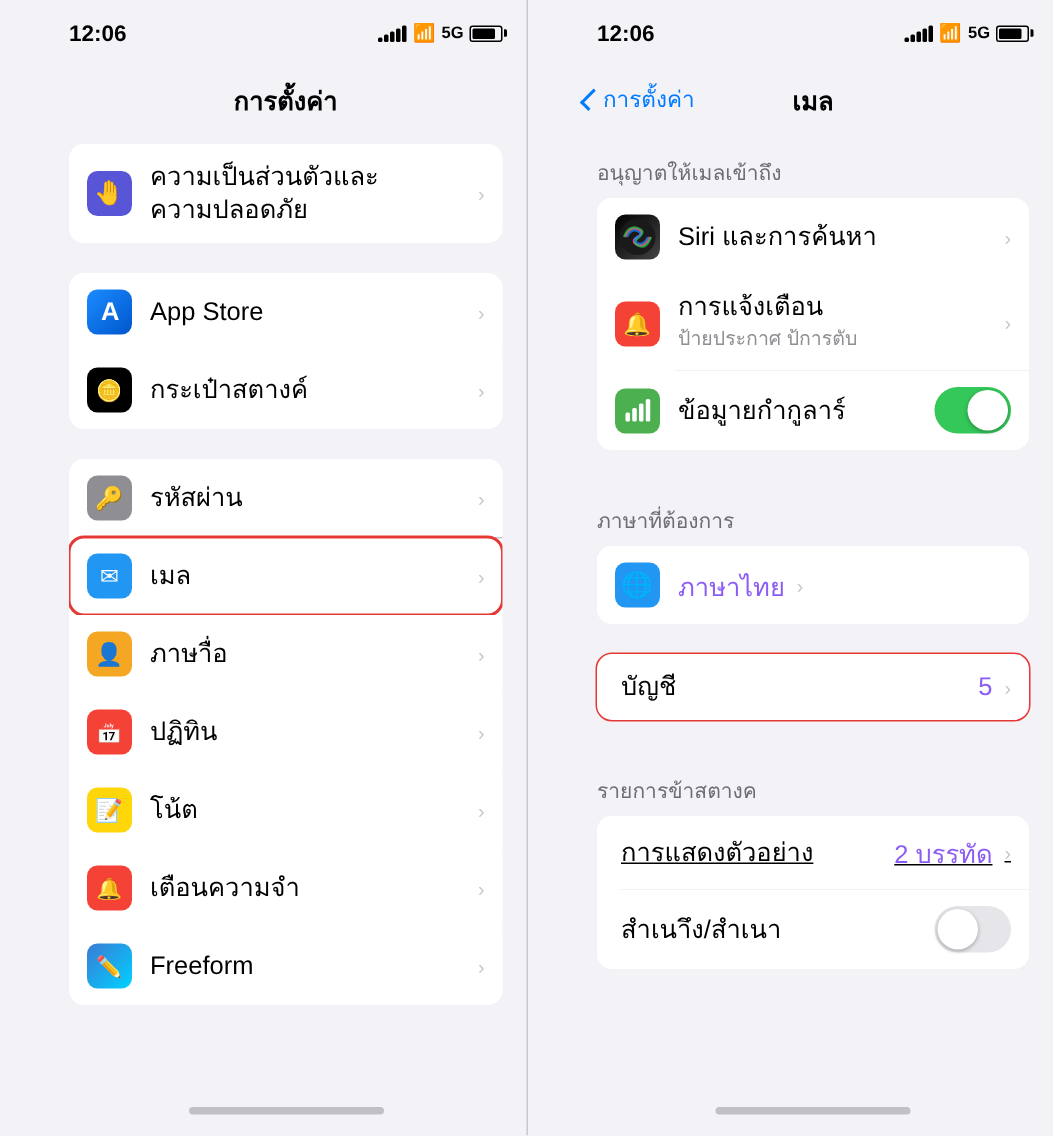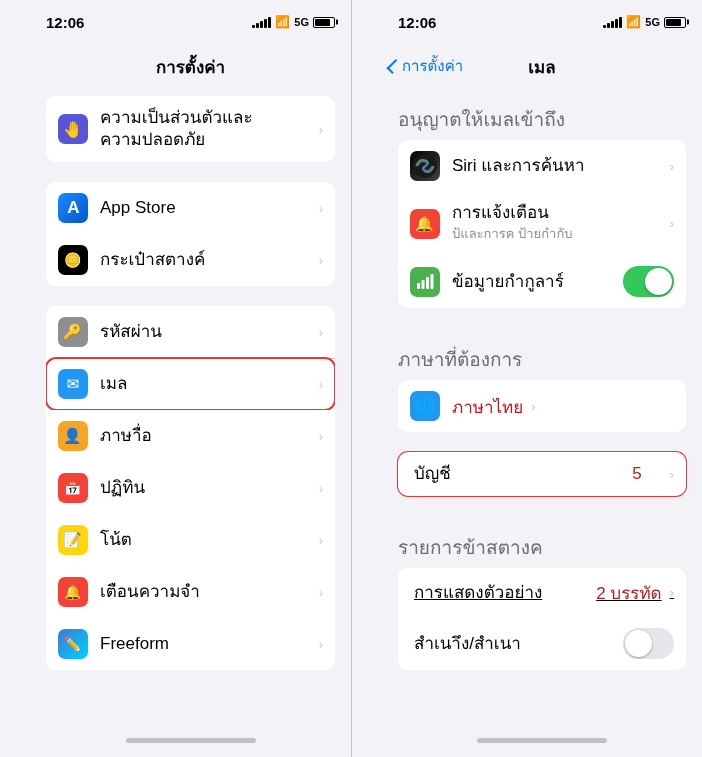--- a/index.html
+++ b/index.html
@@ -104,21 +104,21 @@
 
     
     .list-container {
       flex: 1;
       overflow-y: auto;
       overflow-x: hidden;
     }
     .list-container::-webkit-scrollbar { display: none; }
     .section-header {
       padding: 16px 16px 6px 16px;
-      font-size: 19px;
+      font-size: 14px;
       color: #6d6d72;
       text-transform: none;
     }
 
     
     .list-group {
       background: #fff;
       border-radius: 10px;
       margin: 0 16px 20px 16px;
       overflow: hidden;
@@ -165,21 +165,21 @@
     }
     .item-text.multiline {
       line-height: 1.3;
     }
     .item-chevron {
       color: #c7c7cc;
       font-size: 13px;
       margin-left: 4px;
     }
     .item-value {
-      color: #b91c1c;
+      color: #8b5cf6;
       font-size: 17px;
       margin-right: 4px;
     }
 
     
     .highlight-red {
       outline: 2.5px solid #e53935;
       outline-offset: -1px;
       border-radius: 10px;
     }
@@ -373,21 +373,21 @@
             <path d="M6 13 Q9 7 13 9 Q17 11 13 13 Q9 15 13 17 Q17 19 20 13" stroke="#0a84ff" stroke-width="1.5" fill="none" opacity="0.7"></path>
           </svg>
         </div>
         <span class="item-text">Siri และการค้นหา</span>
         <span class="item-chevron">›</span>
       </div>
       <div class="list-item">
         <div class="item-icon bg-notif" style="font-size:15px;">🔔</div>
         <div style="flex:1;">
           <div class="item-text">การแจ้งเตือน</div>
-          <div style="font-size:13px;color:#8e8e93;">ป้และการค ป้ายกำกับ</div>
+          <div style="font-size:13px;color:#8e8e93;">ป้ายประกาศ ป้การตับ</div>
         </div>
         <span class="item-chevron">›</span>
       </div>
       <div class="list-item">
         <div class="item-icon bg-cellular" style="font-size:13px; display:flex;align-items:center;justify-content:center;">
           <svg width="18" height="18" viewBox="0 0 18 18">
             <rect x="1" y="10" width="3" height="6" rx="1" fill="#fff"></rect>
             <rect x="5.5" y="7" width="3" height="9" rx="1" fill="#fff"></rect>
             <rect x="10" y="4" width="3" height="12" rx="1" fill="#fff"></rect>
             <rect x="14.5" y="1" width="3" height="15" rx="1" fill="#fff"></rect>
@@ -403,21 +403,21 @@
     <div class="section-header">ภาษาที่ต้องการ</div>
     <div class="list-group">
       <div class="list-item">
         <div class="item-icon bg-language" style="font-size:17px;">🌐</div>
         <span class="item-value">ภาษาไทย</span>
         <span class="item-chevron">›</span>
       </div>
     </div>
 
     <div class="list-group highlight-red">
-      <div class="list-item no-indent-divider" style="padding-left:16px;gap:20px;">
+      <div class="list-item no-indent-divider" style="padding-left:16px;">
         <span class="item-text">บัญชี</span>
         <span class="item-value">5</span>
         <span class="item-chevron">›</span>
       </div>
     </div>
 
     <div class="section-header">รายการข้าสตางค</div>
     <div class="list-group">
       <div class="list-item no-indent-divider" style="padding-left:16px;text-decoration:underline;">
         <span class="item-text">การแสดงตัวอย่าง</span>

